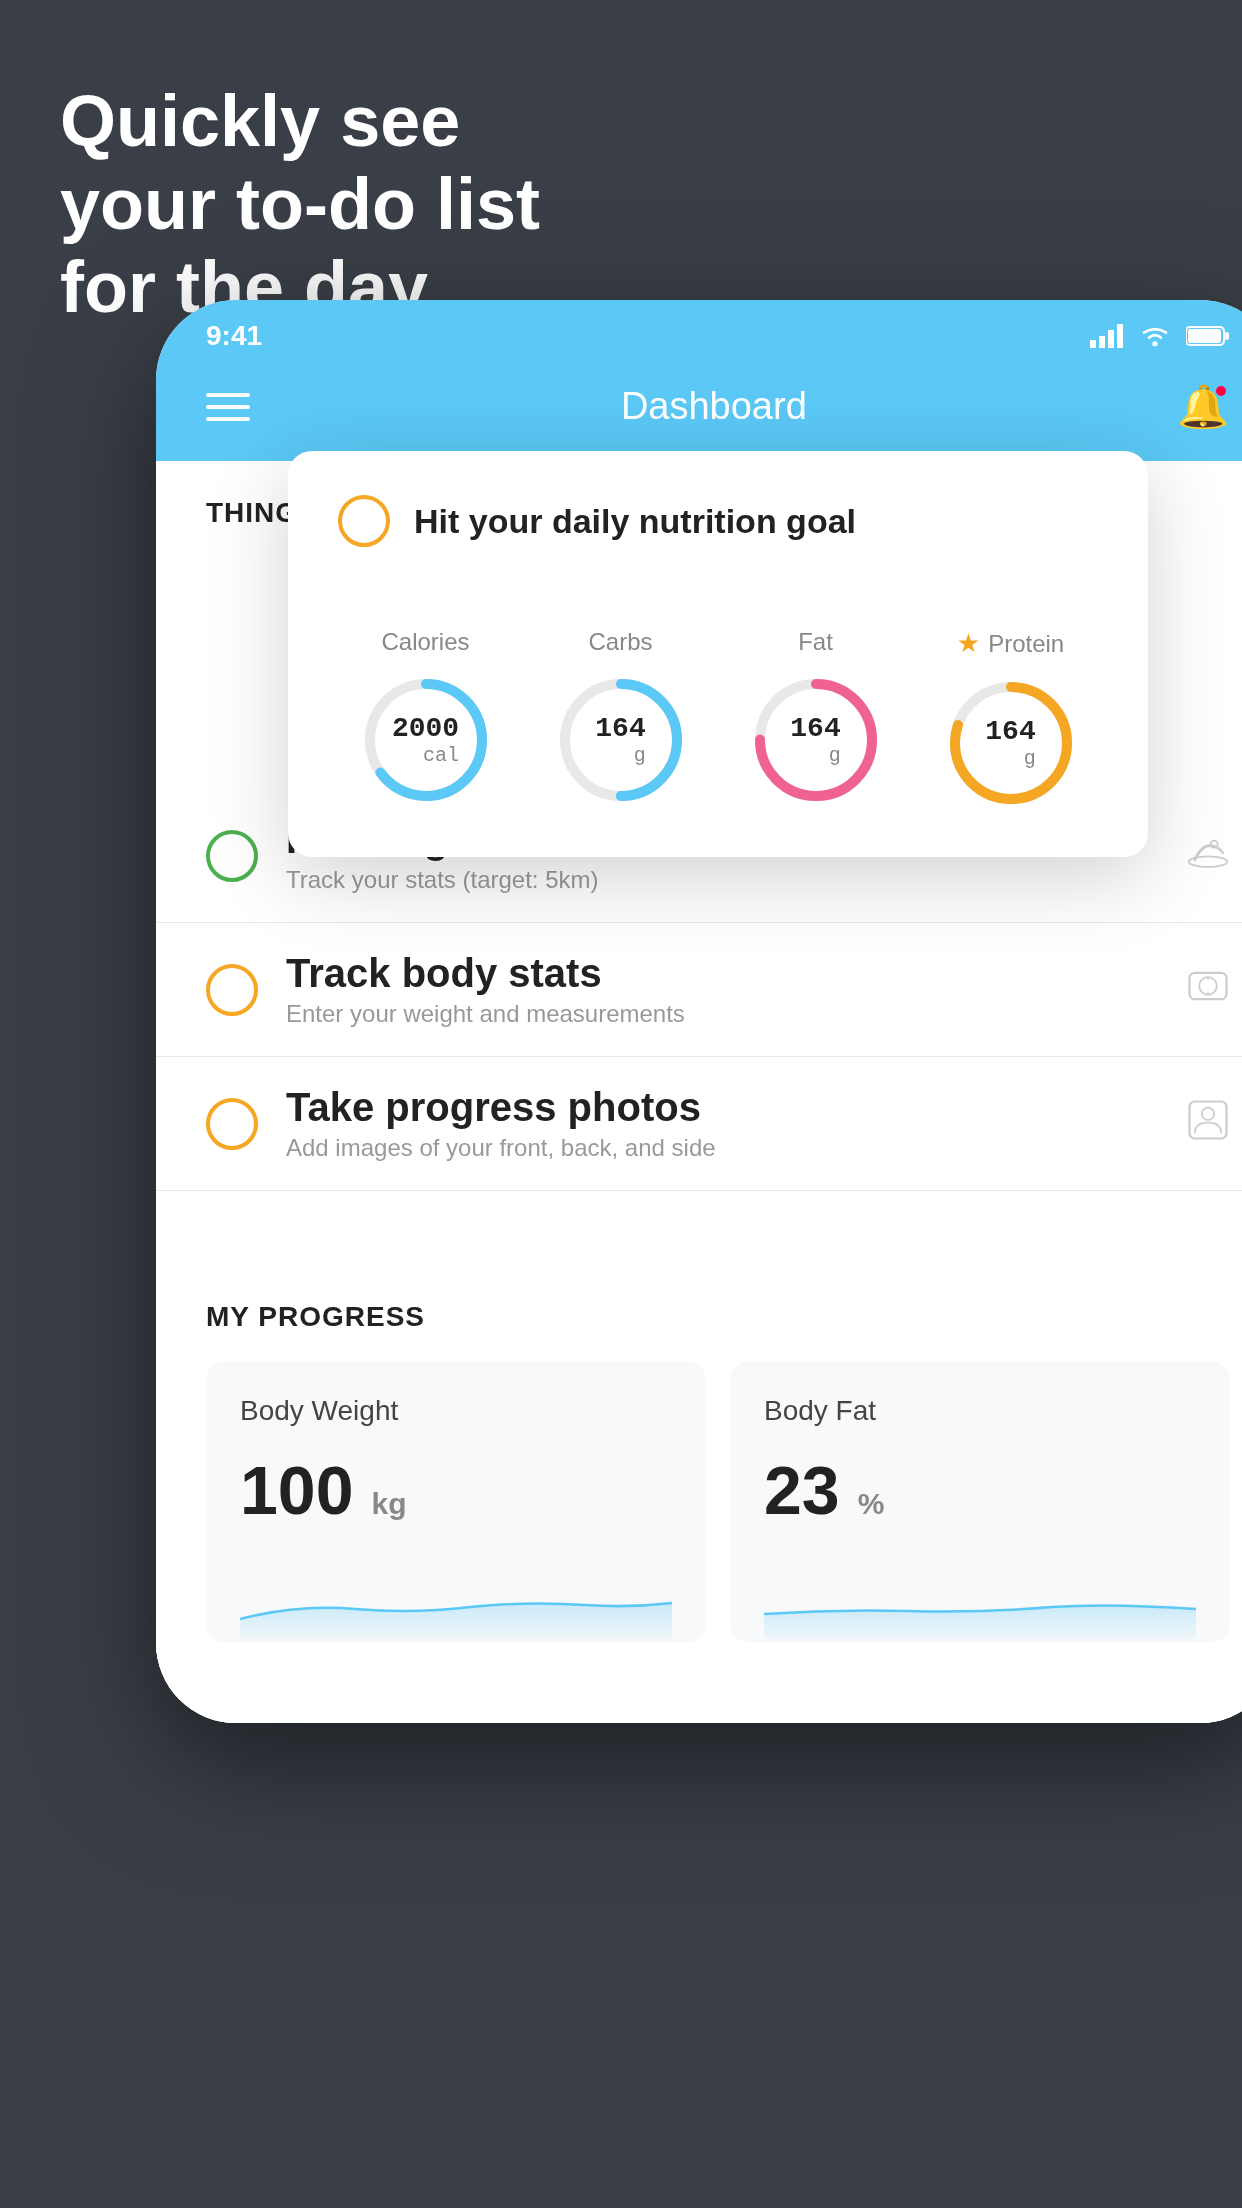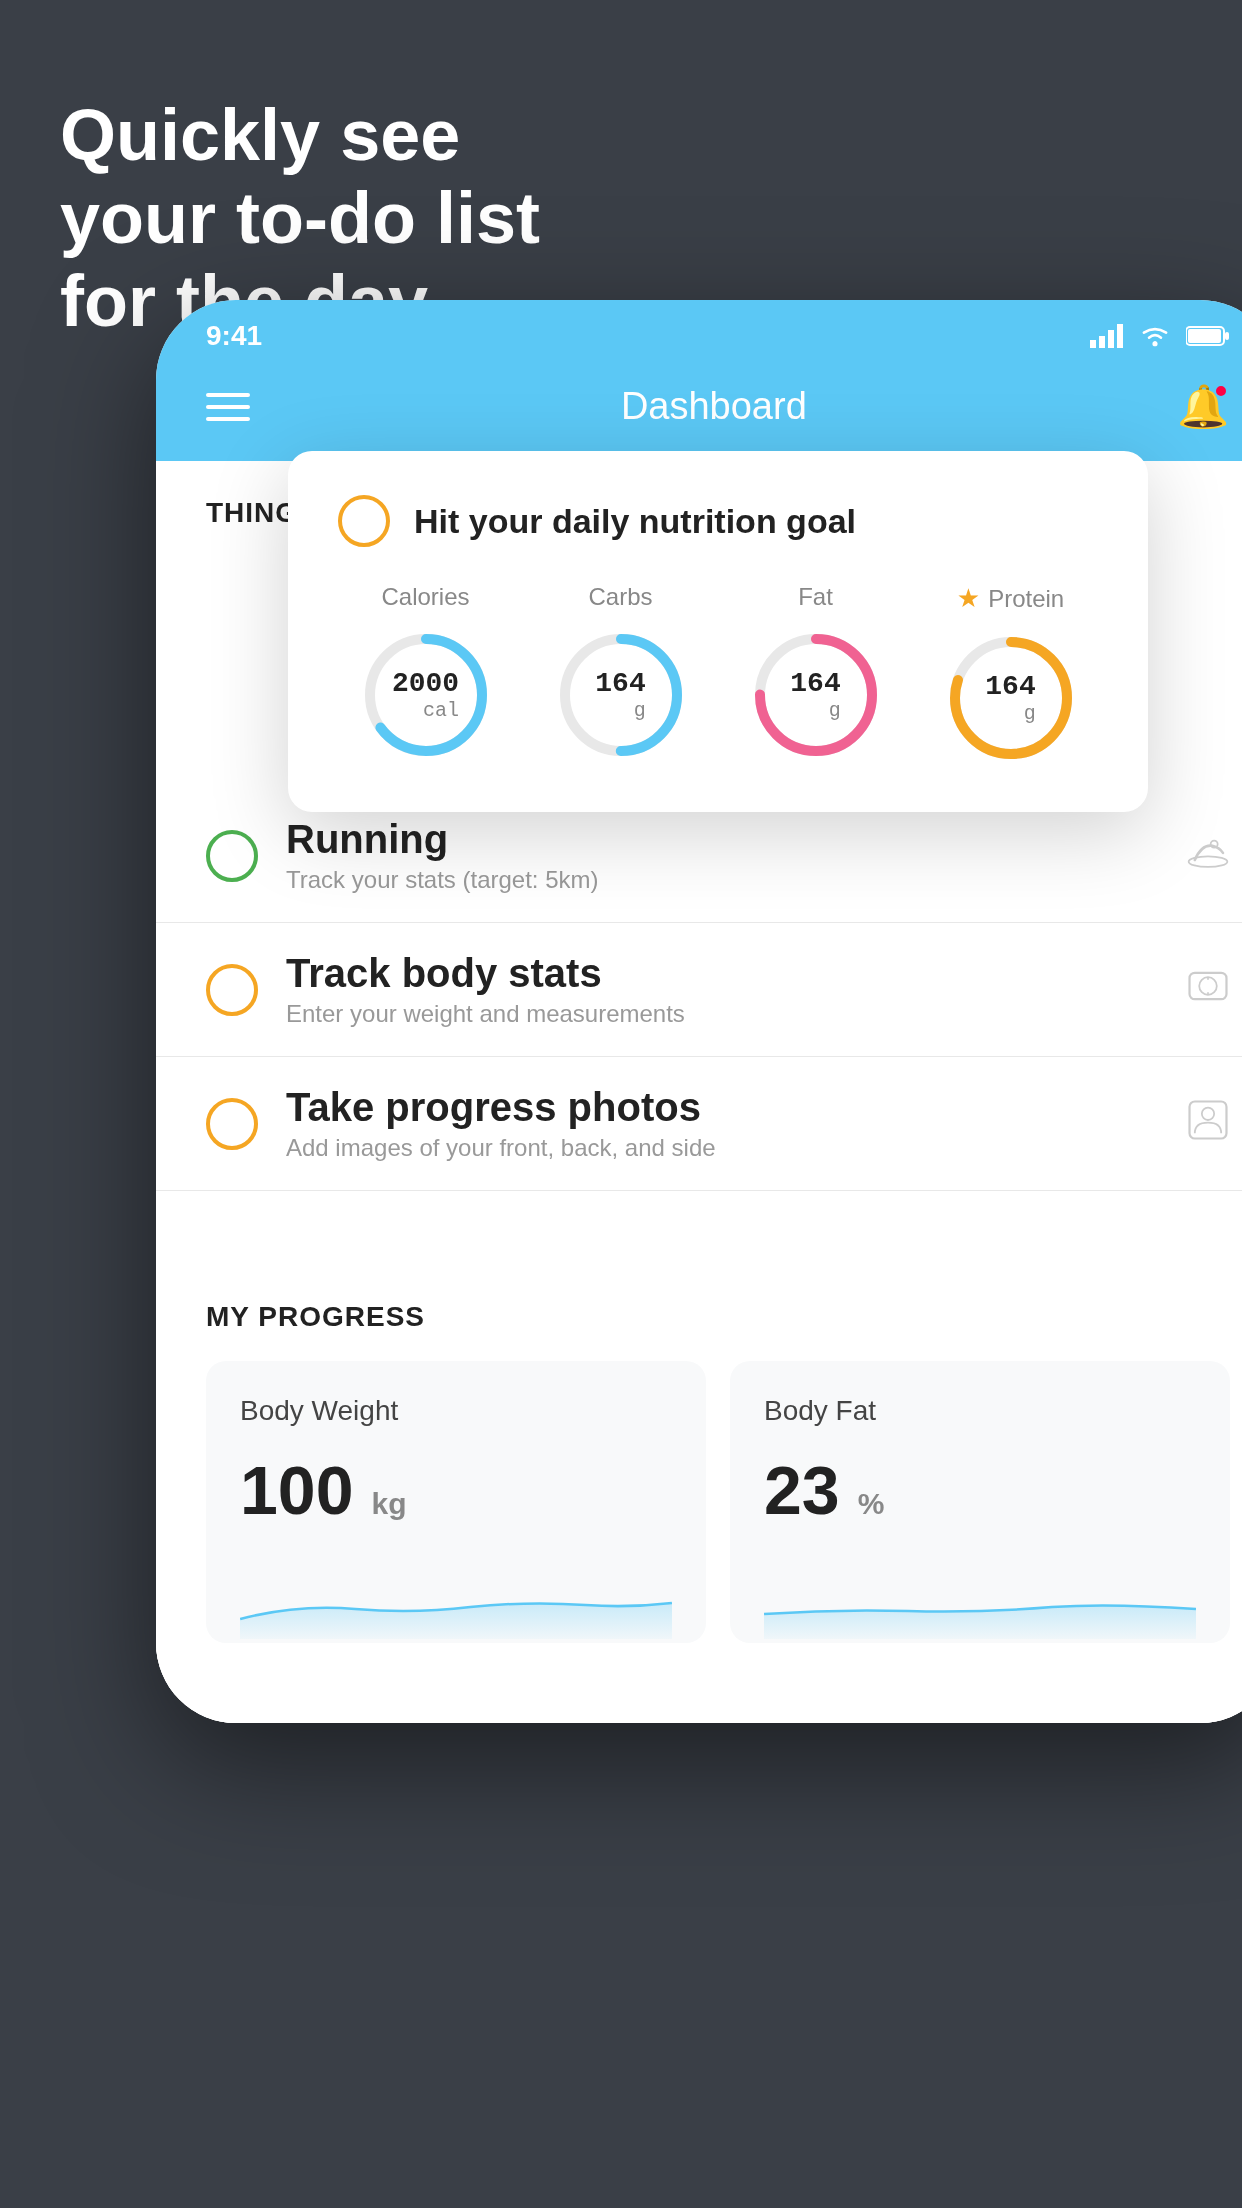--- a/index.html
+++ b/index.html
@@ -15,21 +15,20 @@
     
     .hero-text {
       position: absolute;
       top: 80px;
       left: 60px;
       color: #ffffff;
       font-size: 72px;
       font-weight: 800;
       line-height: 1.15;
       max-width: 600px;
-      margin-top: 14px;
     }
 
     
     .phone-wrapper {
       position: absolute;
       top: 300px;
       left: 50%;
       transform: translateX(-50%);
       width: 930px;
     }
@@ -156,20 +155,21 @@
     .nutrition-grid {
       display: flex;
       justify-content: space-around;
       gap: 20px;
     }
     .nutrition-item {
       display: flex;
       flex-direction: column;
       align-items: center;
       gap: 14px;
+      margin-top: 45px;
     }
     .nutrition-label {
       font-size: 24px;
       color: #888;
       font-weight: 400;
     }
     .protein-label {
       display: flex;
       align-items: center;
       gap: 8px;

